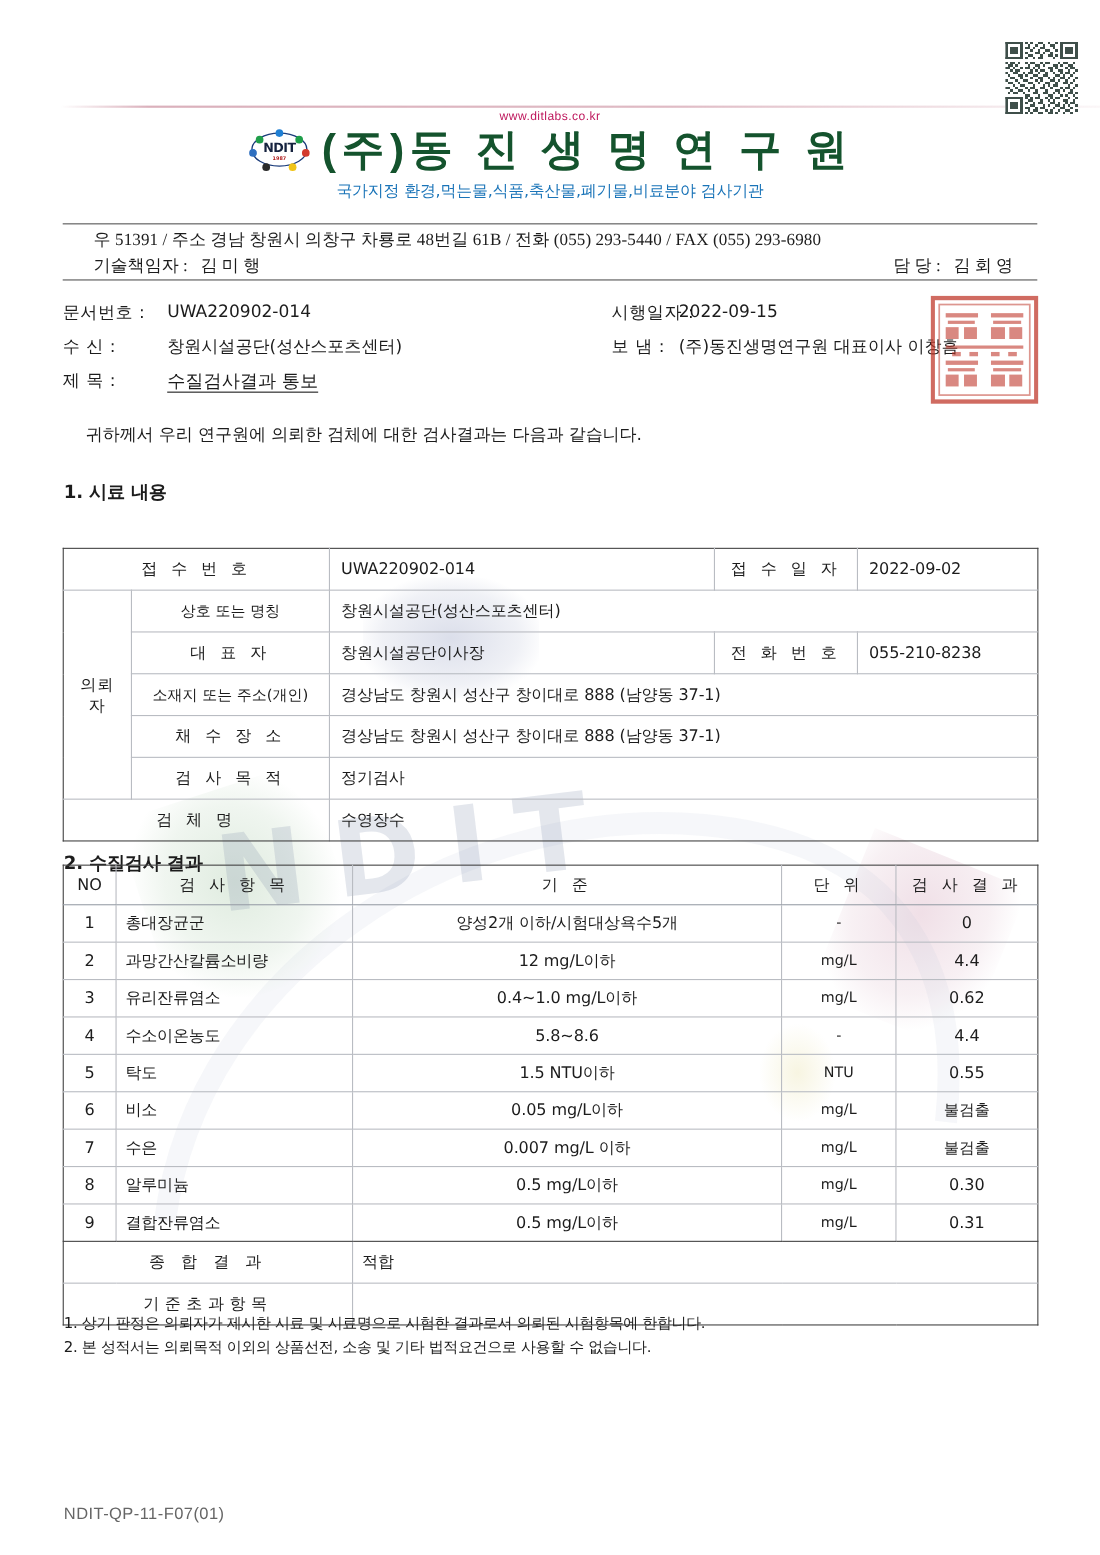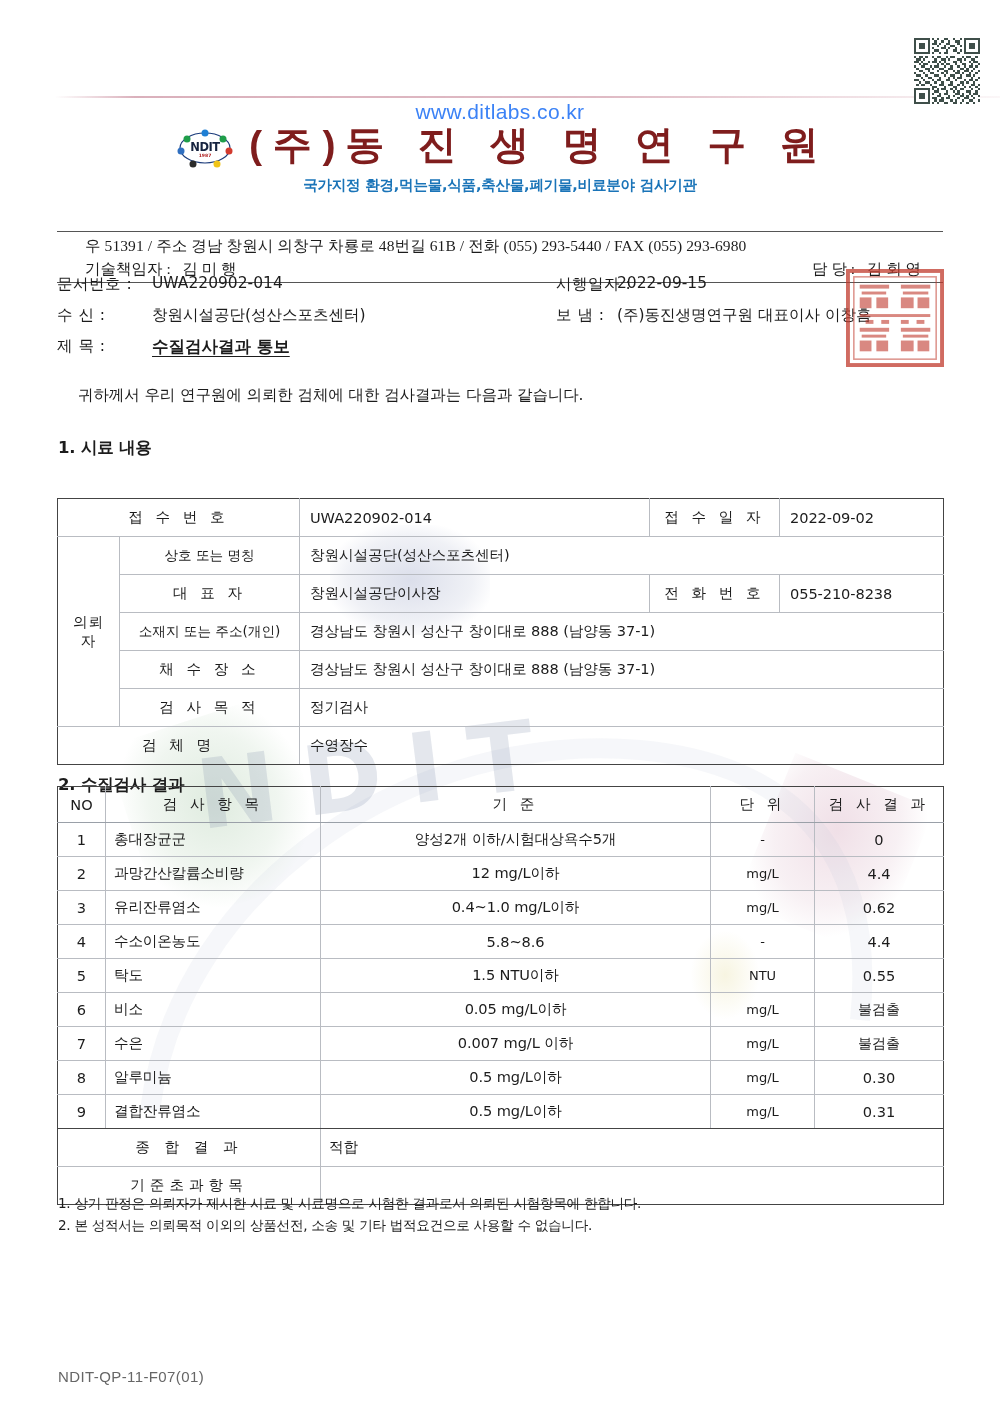--- a/index.html
+++ b/index.html
@@ -56,44 +56,43 @@
     transform:rotate(-7deg);
     pointer-events:none;user-select:none;
   }
 
   
   .qr{position:absolute;left:914px;top:38px;width:66px;height:66px;}
 
   
   .letterhead{position:absolute;left:0;top:100px;width:1000px;text-align:center;}
   .url{
-    font-size:21px;color:#3b82f6;letter-spacing:.4px;
+    font-size:11px;color:#be185d;letter-spacing:.4px;
     font-family:"Liberation Sans",sans-serif;
   }
   .brandrow{
     display:flex;align-items:center;justify-content:center;gap:10px;margin-top:3px;
   }
   .logo{width:58px;height:42px;flex:0 0 auto;}
   .company{
-    font-size:39px;font-weight:700;color:#7f1d1d;
+    font-size:39px;font-weight:700;color:#14532d;
     letter-spacing:5px;line-height:1;white-space:nowrap;
-    font-family:Liberation Mono, monospace;
+    font-family:Liberation Sans, sans-serif;
     text-align:center;
   }
   .subtitle{
-    margin-top:7px;font-size:14.5px;font-weight:700;color:#1a74b8;
+    margin-top:7px;font-size:14.5px;font-weight:400;color:#1a74b8;
     letter-spacing:-0.2px;
   }
 
   
   .addrbox{
     position:absolute;left:57px;top:203px;width:886px;height:52px;
     border-top:1.4px solid #555;border-bottom:1.4px solid #555;
     box-sizing:border-box;
-    margin-top:28px;
   }
   .addr-line1{
     position:absolute;left:28px;top:4px;font-size:15.5px;letter-spacing:.1px;
     font-family:"Liberation Serif","DejaVu Serif",serif;white-space:nowrap;
   }
   .addr-line2-l{
     position:absolute;left:28px;top:27px;font-size:15.5px;
     font-family:"Liberation Serif","DejaVu Serif",serif;white-space:nowrap;
   }
   .addr-line2-r{
@@ -102,21 +101,21 @@
   }
 
   
   .meta{position:absolute;left:57px;top:274px;width:886px;font-size:15.5px;}
   .meta-row{position:relative;height:31px;}
   .meta-lbl{position:absolute;left:0;white-space:nowrap;letter-spacing:.5px;}
   .meta-val{position:absolute;left:95px;white-space:nowrap;}
   .meta-lbl2{position:absolute;left:466px;white-space:nowrap;letter-spacing:.5px;margin-left:33px;}
   .meta-val2{position:absolute;left:560px;white-space:nowrap;}
   .subject-val{
-    position:absolute;left:95px;font-weight:700;font-size:16.5px;
+    position:absolute;left:95px;font-weight:400;font-size:16.5px;
     text-decoration:underline;text-underline-offset:4px;white-space:nowrap;
   }
 
   
   .seal{
     position:absolute;left:846px;top:268px;width:98px;height:100px;
     opacity:.88;pointer-events:none;
   }
 
   

